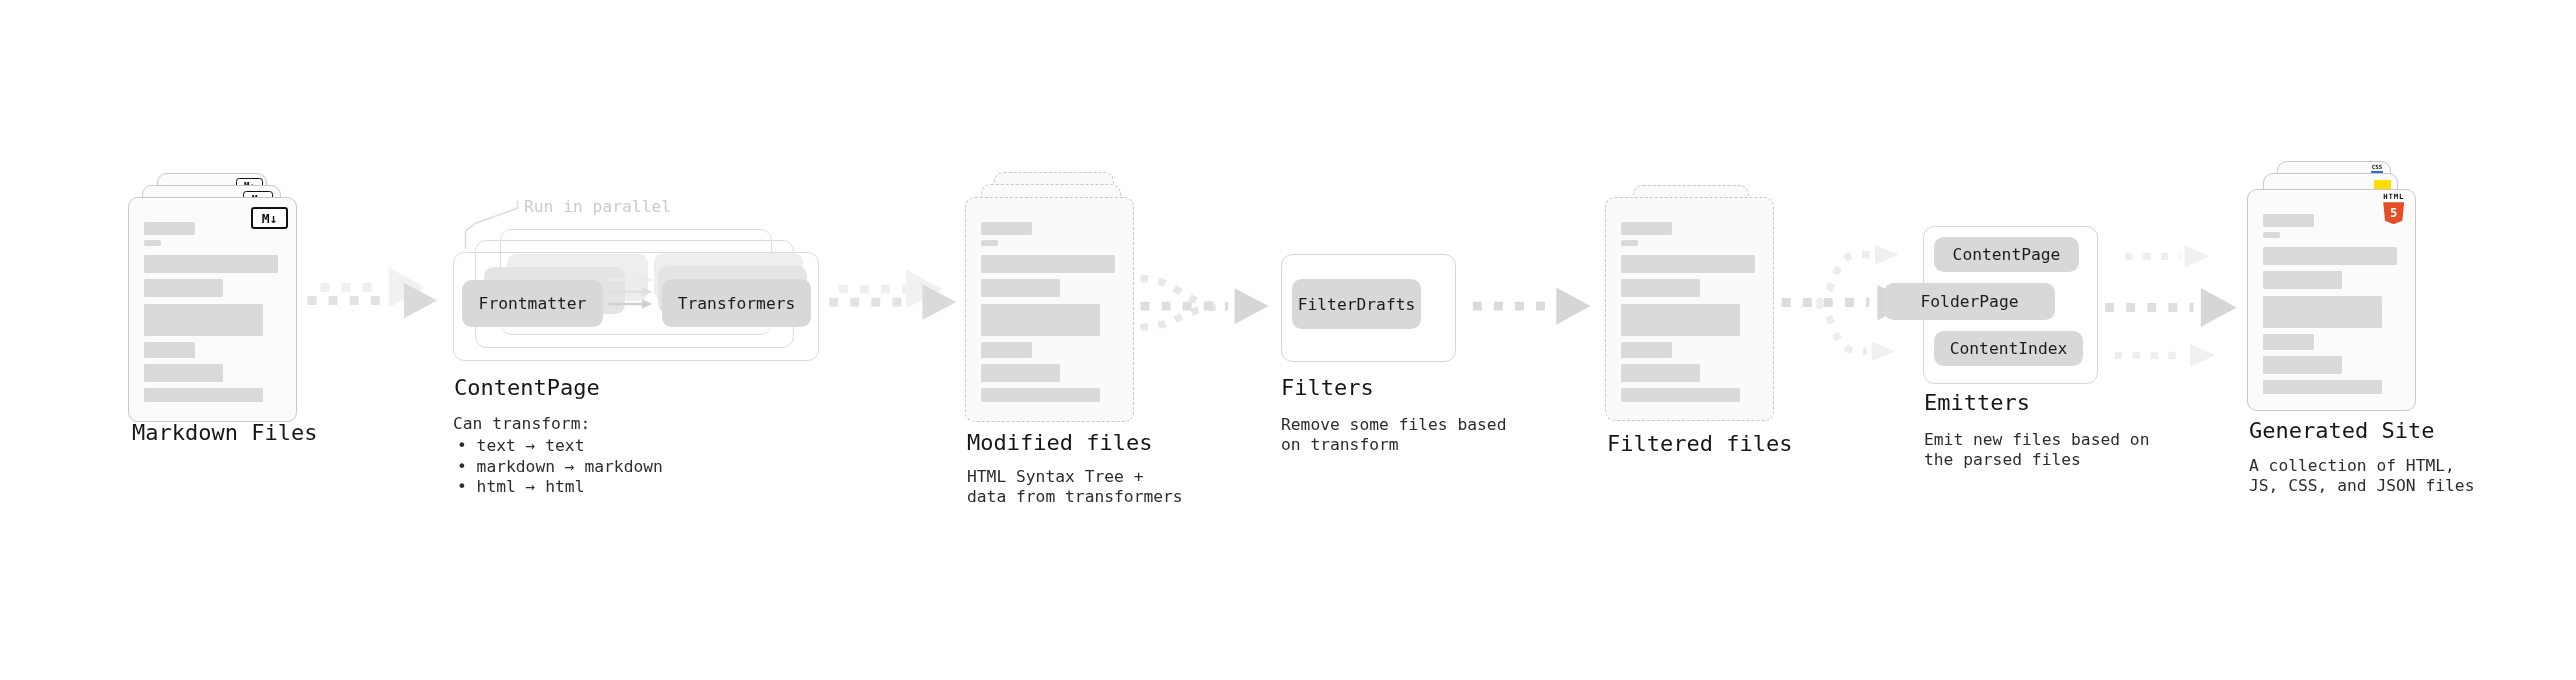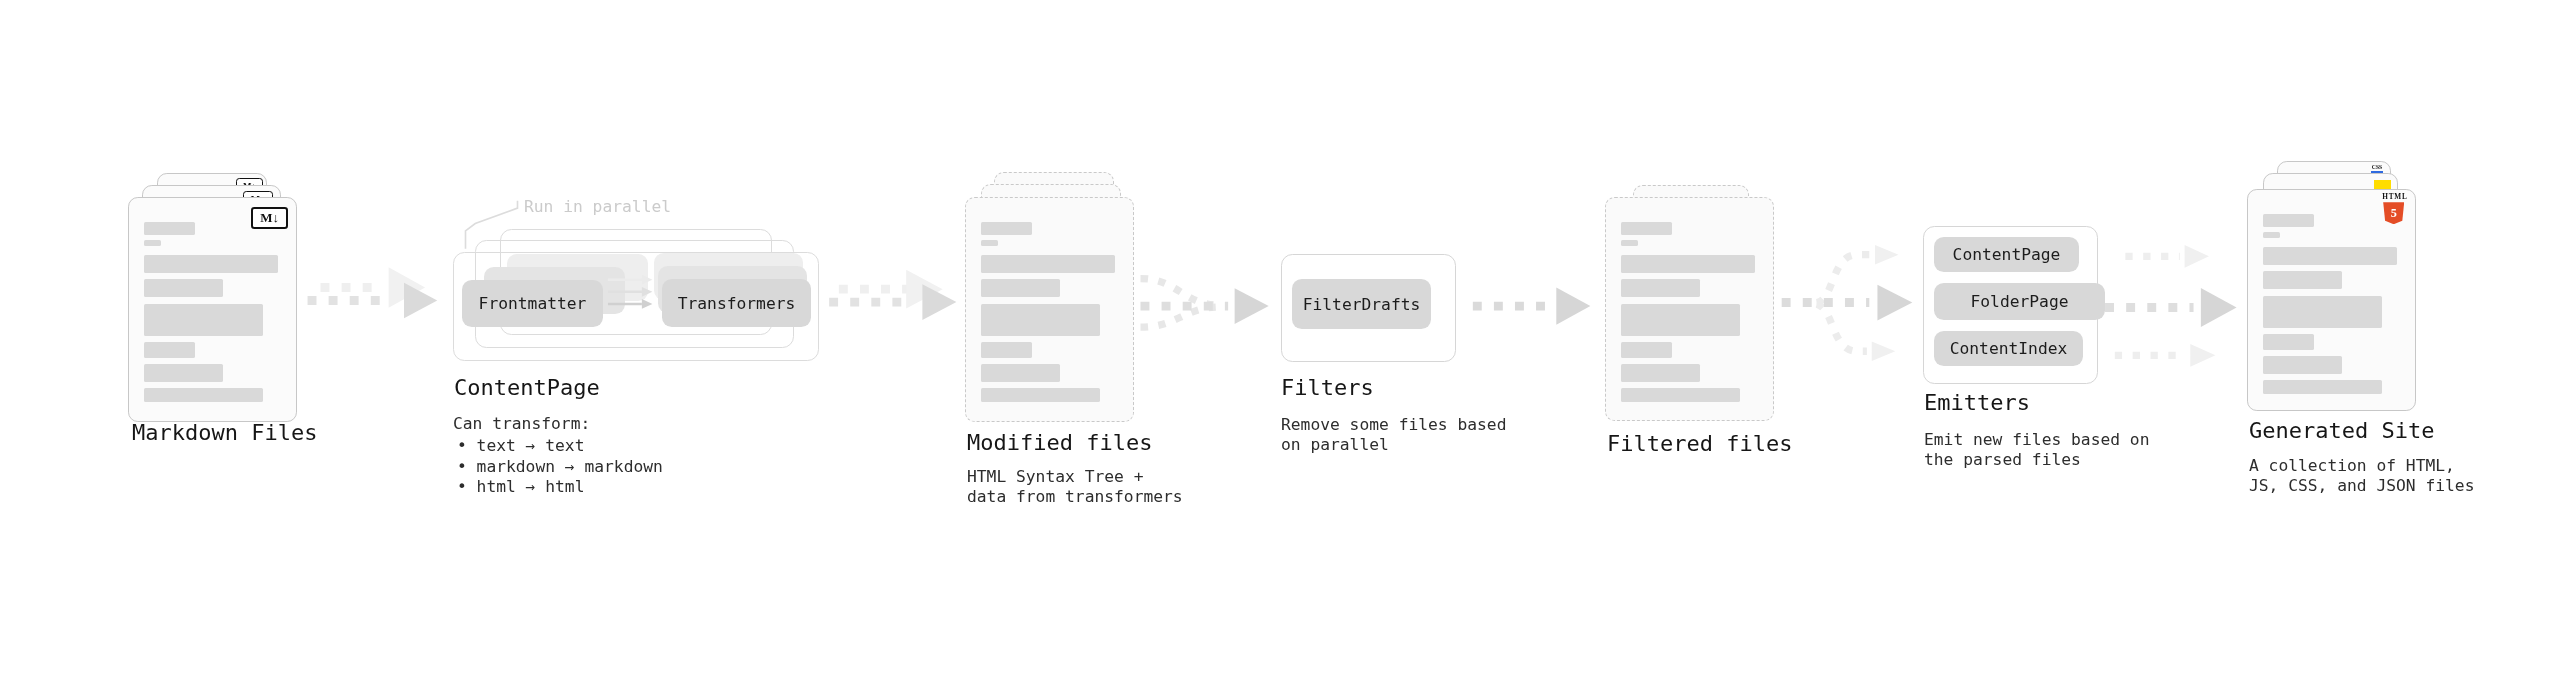--- a/index.html
+++ b/index.html
@@ -1,21 +1,21 @@
 <!DOCTYPE html>
 <html style="font-size:13px"><head>
 <meta charset="utf-8">
 <style>
   html,body{margin:0;padding:0;background:#ffffff;}
   .canvas{position:relative;width:2576px;height:681px;background:#ffffff;overflow:hidden;
           font-family:"DejaVu Sans Mono","Liberation Mono",monospace;}
   .abs{position:absolute;}
   
   .doc{position:absolute;border-radius:9.8px;background:#fbfbfb;}
-  .doc.solid{border:1.6px solid #c7c7c7;font-family:Liberation Serif, serif;}
+  .doc.solid{border:1.6px solid #c7c7c7;}
   .doc.dashed{border:1.6px dashed #c9c9c9;background:#fafafa;}
   .doc-lines{position:absolute;left:14.6px;top:24.4px;right:11.4px;bottom:6.5px;overflow:hidden;}
   .pl{background:#d9d9d9;border-radius:1.6px;}
   
   .mdb{position:absolute;display:flex;align-items:center;justify-content:center;
        background:#ffffff;border:2.4px solid #111;border-radius:3.3px;color:#111;
        font-weight:bold;right:8.1px;top:9px;width:32.5px;height:18px;font-size:13px;}
   .mdb.m{width:28px;height:15.4px;font-size:9.8px;border-width:1.6px;right:7.3px;top:4.9px;}
   .mdb.s{width:24.4px;height:14px;font-size:9px;border-width:1.6px;right:3.3px;top:4.1px;}
   
@@ -141,24 +141,24 @@
 
   <svg class="abs" style="left:1134px;top:272px" width="142" height="65" viewBox="0 0 175 80">
     <path d="M 8,8 C 52,8 62,40 104,41" fill="none" stroke="#e7e7e7" stroke-width="9" stroke-dasharray="9 13"></path>
     <path d="M 8,68 C 52,68 62,44 104,43" fill="none" stroke="#e7e7e7" stroke-width="9" stroke-dasharray="9 13"></path>
     <line x1="8" y1="42" x2="116" y2="42" stroke="#dedede" stroke-width="11" stroke-dasharray="11 15"></line>
     <polygon points="124,20 166,42 124,64" fill="#d6d6d6"></polygon>
   </svg>
 
   <div class="abs">
     <div class="obox filled" style="left:1281px;top:254px;width:173px;height:106px"></div>
-    <div class="chip" style="left:1292px;top:279px;width:139px;height:50px">FilterDrafts</div>
+    <div class="chip" style="left:1292px;top:279px;width:129px;height:50px">FilterDrafts</div>
     <div class="stage-label" style="left:1281px;top:376px">Filters</div>
     <div class="stage-desc" style="left:1281px;top:415px">Remove some files based</div>
-    <div class="stage-desc" style="left:1281px;top:435px">on parallel</div>
+    <div class="stage-desc" style="left:1281px;top:435px">on transform</div>
   </div>
 
   <svg class="abs" style="left:1467px;top:268px" width="130" height="77" viewBox="0 0 160 95">
     <line x1="7" y1="47" x2="102" y2="47" stroke="#dadada" stroke-width="11" stroke-dasharray="11 15"></line>
     <polygon points="110,24 152,47 110,70" fill="#d6d6d6"></polygon>
   </svg>
 
   <div class="abs">
     <div class="doc dashed" style="left:1633px;top:185px;width:114px;height:203px"></div>
     <div class="doc dashed" style="left:1605px;top:197px;width:167px;height:222px">
@@ -181,21 +181,21 @@
     <polygon points="122,6 151,18 122,30" fill="#f0f0f0"></polygon>
     <path d="M 50,79 C 72,84 68,137 100,137 L 112,137" fill="none" stroke="#ececec" stroke-width="9" stroke-dasharray="9 13"></path>
     <polygon points="118,125 147,137 118,149" fill="#f0f0f0"></polygon>
     <line x1="7" y1="77" x2="115" y2="77" stroke="#dcdcdc" stroke-width="11" stroke-dasharray="11 15"></line>
     <polygon points="125,55 168,77 125,99" fill="#d6d6d6"></polygon>
   </svg>
 
   <div class="abs">
     <div class="obox filled" style="left:1923px;top:226px;width:173px;height:156px"></div>
     <div class="chip" style="left:1934px;top:237px;width:145px;height:35px">ContentPage</div>
-    <div class="chip" style="left:1934px;top:283px;width:171px;height:37px">FolderPage</div>
+    <div class="chip" style="left:1884px;top:283px;width:171px;height:37px">FolderPage</div>
     <div class="chip" style="left:1934px;top:331px;width:149px;height:35px">ContentIndex</div>
     <div class="stage-label" style="left:1924px;top:391px">Emitters</div>
     <div class="stage-desc" style="left:1924px;top:430px">Emit new files based on</div>
     <div class="stage-desc" style="left:1924px;top:450px">the parsed files</div>
   </div>
 
   <svg class="abs" style="left:2101px;top:236px" width="138" height="138" viewBox="0 0 170 170">
     <line x1="30" y1="25" x2="97" y2="25" stroke="#eeeeee" stroke-width="9" stroke-dasharray="9 13"></line>
     <polygon points="103,11 133,25 103,39" fill="#f0f0f0"></polygon>
     <line x1="5" y1="88" x2="114" y2="88" stroke="#dedede" stroke-width="11" stroke-dasharray="11 15"></line>

